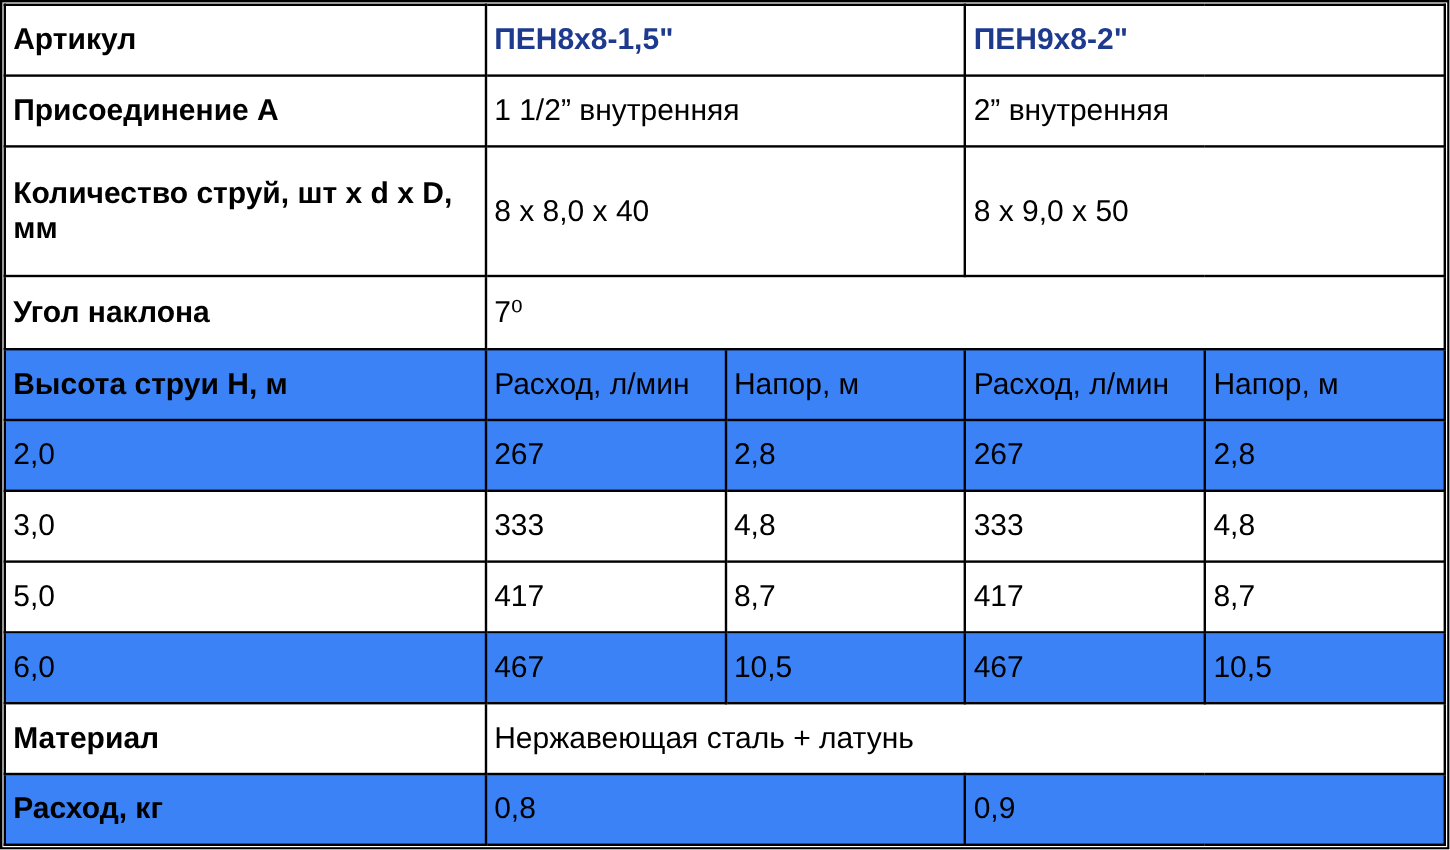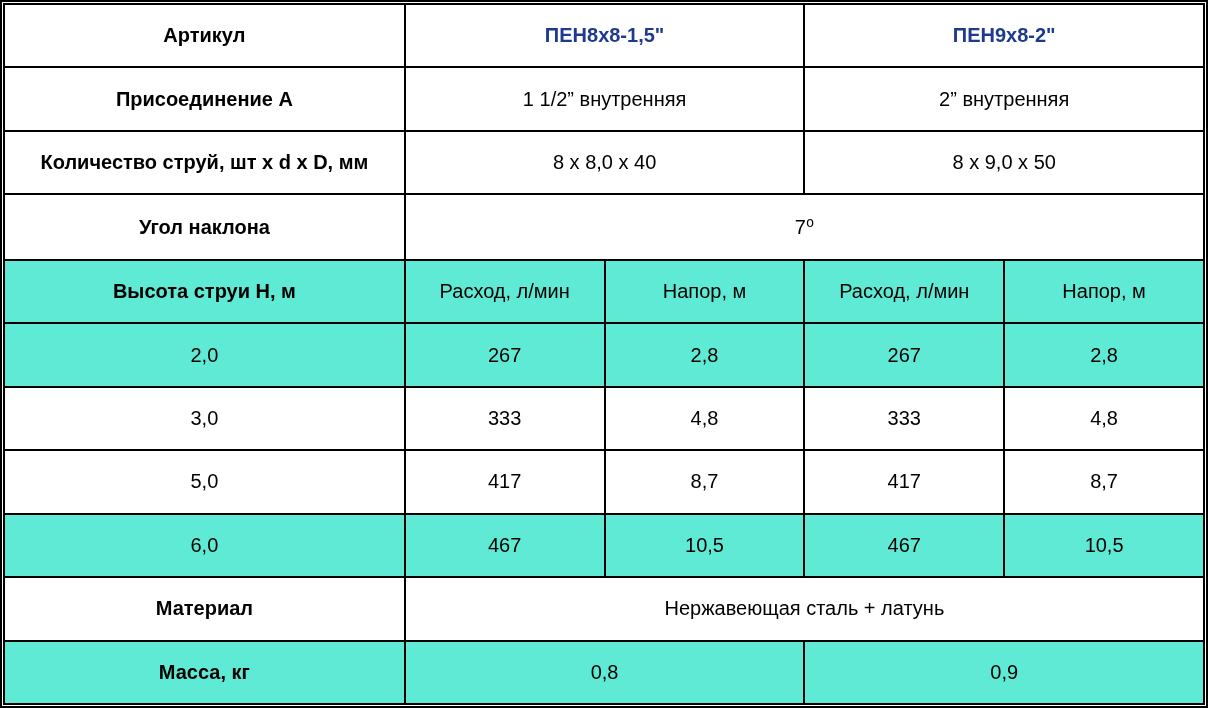--- a/index.html
+++ b/index.html
@@ -11,33 +11,32 @@
     padding:1px;
     background:#fff;
   }
   table.spec{
     width:100%;height:100%;
     border-collapse:collapse;
     table-layout:fixed;
   }
   table.spec td{
     border:2px solid #000;
-    text-align:center;
     vertical-align:middle;
-    font-size:20px;
+    font-size:25px;
     padding:2px 6px;
     background:#fff;
     overflow:hidden;
     margin-left:22px;
   }
   col.c-label{width:33.4%;}
   col.c-data{width:16.65%;}
   td.lbl{font-weight:bold;}
   td.accent{font-weight:bold;color:#1e3a8f;}
-  tr.stripe td{background:#5eead4;}
+  tr.stripe td{background:#3b82f6;}
   td.bold{font-weight:normal;}
   td.sup-cell{font-size:19px;}
 </style>
 </head>
 <body>
 
 <div class="wrapper">
   <table class="spec">
     <colgroup>
       <col class="c-label">
@@ -108,19 +107,19 @@
         <td>467</td>
         <td>10,5</td>
       </tr>
 
       <tr>
         <td class="lbl">Материал</td>
         <td colspan="4" class="bold">Нержавеющая сталь + латунь</td>
       </tr>
 
       <tr class="stripe">
-        <td class="lbl">Масса, кг</td>
+        <td class="lbl">Расход, кг</td>
         <td colspan="2" class="bold">0,8</td>
         <td colspan="2" class="bold">0,9</td>
       </tr>
     </tbody>
   </table>
 </div>
 
 </body></html>

